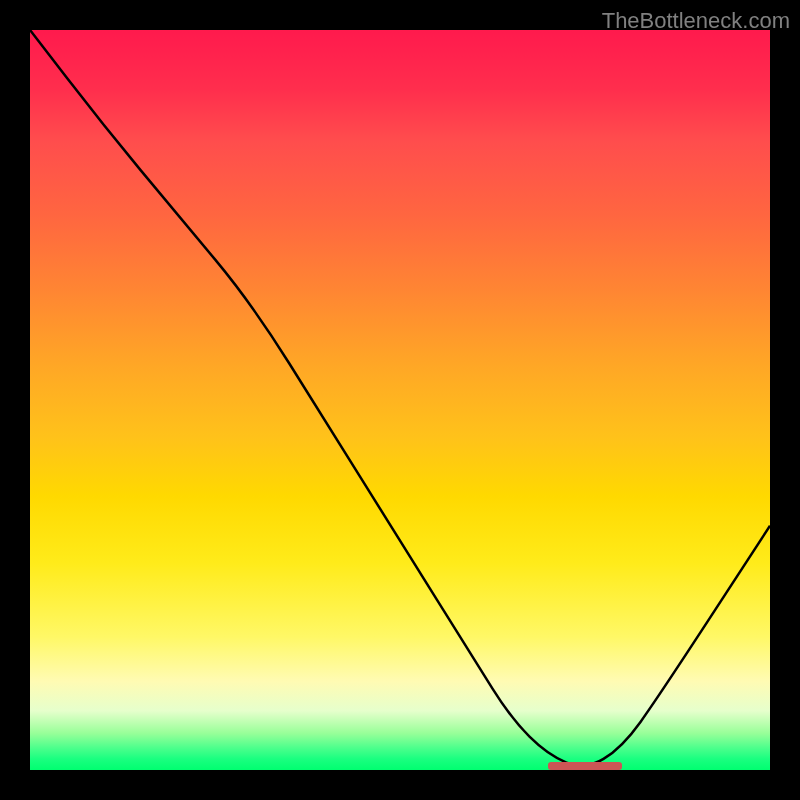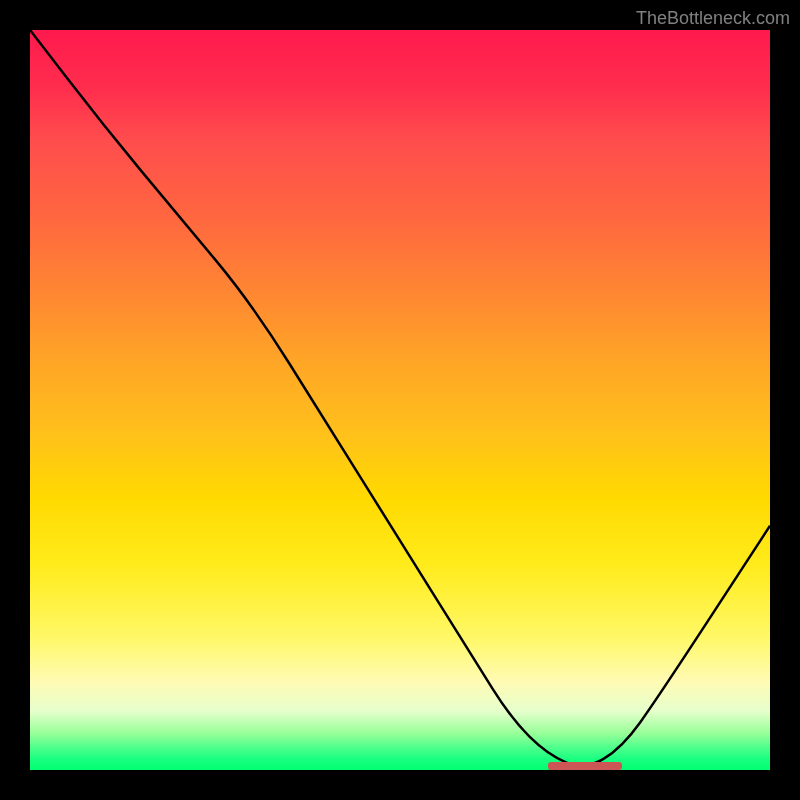--- a/index.html
+++ b/index.html
@@ -12,21 +12,21 @@
       height: 800px;
       background: #000;
       position: relative;
       font-family: Arial, sans-serif;
     }
     .watermark {
       position: absolute;
       top: 8px;
       right: 10px;
       color: #808080;
-      font-size: 18px;
+      font-size: 22px;
       font-weight: normal;
       z-index: 10;
     }
     .plot-area {
       position: absolute;
       top: 30px;
       left: 30px;
       width: 740px;
       height: 740px;
       background: linear-gradient(to bottom,

